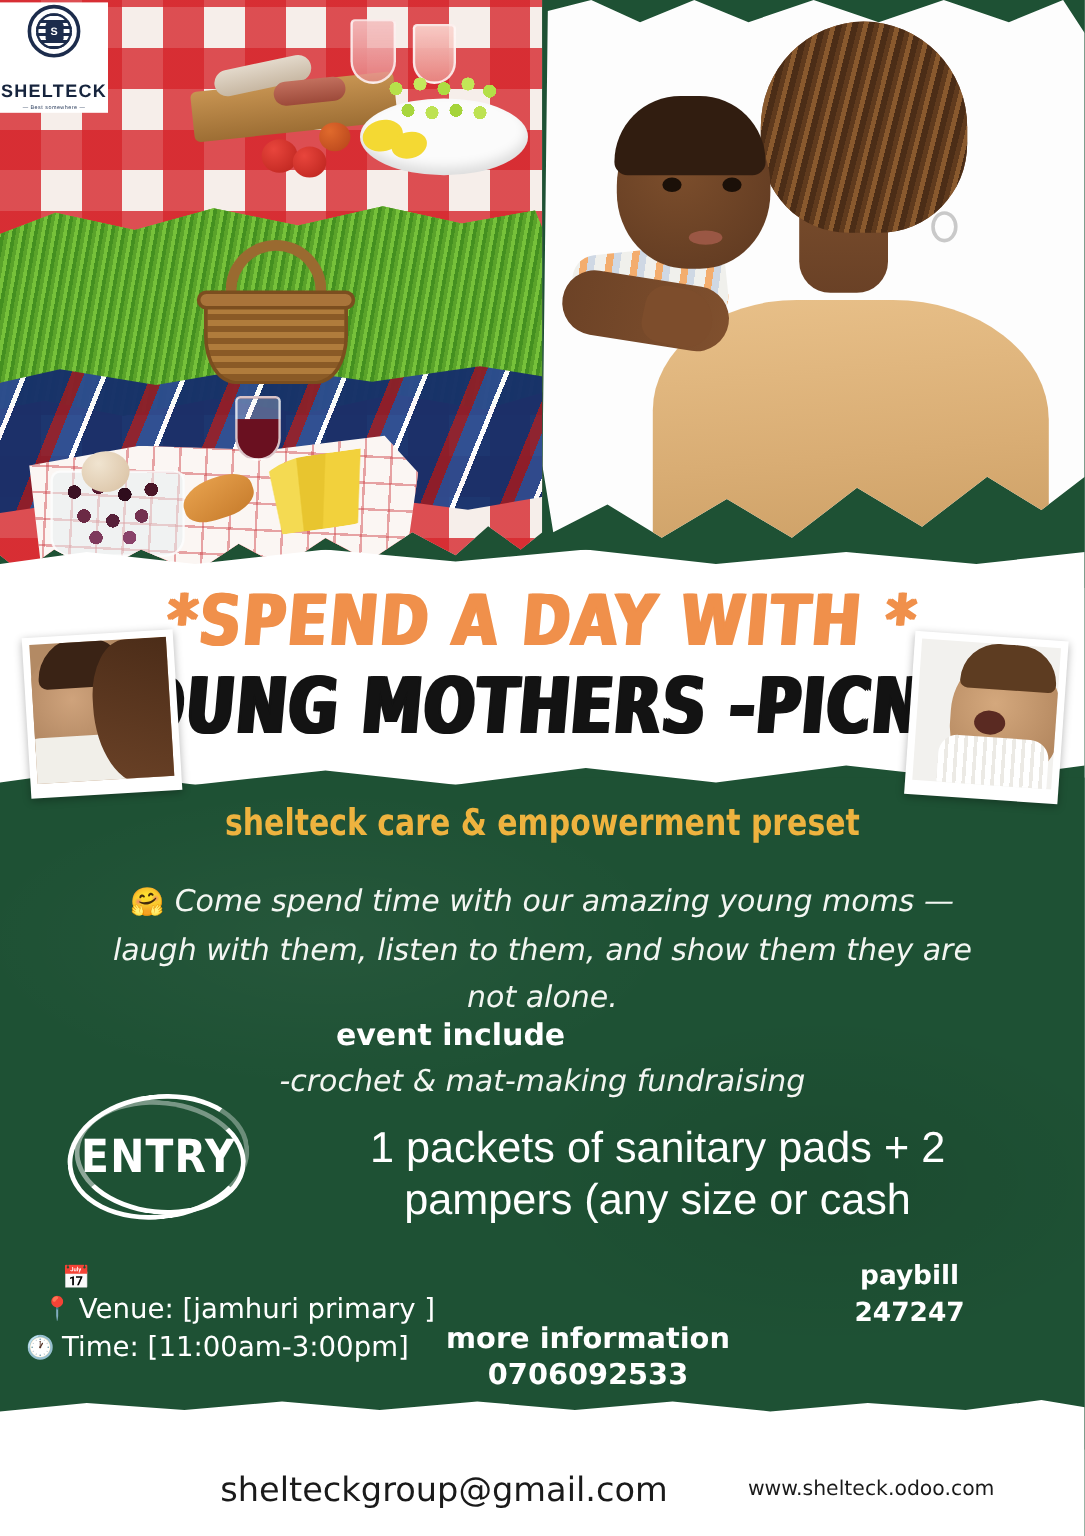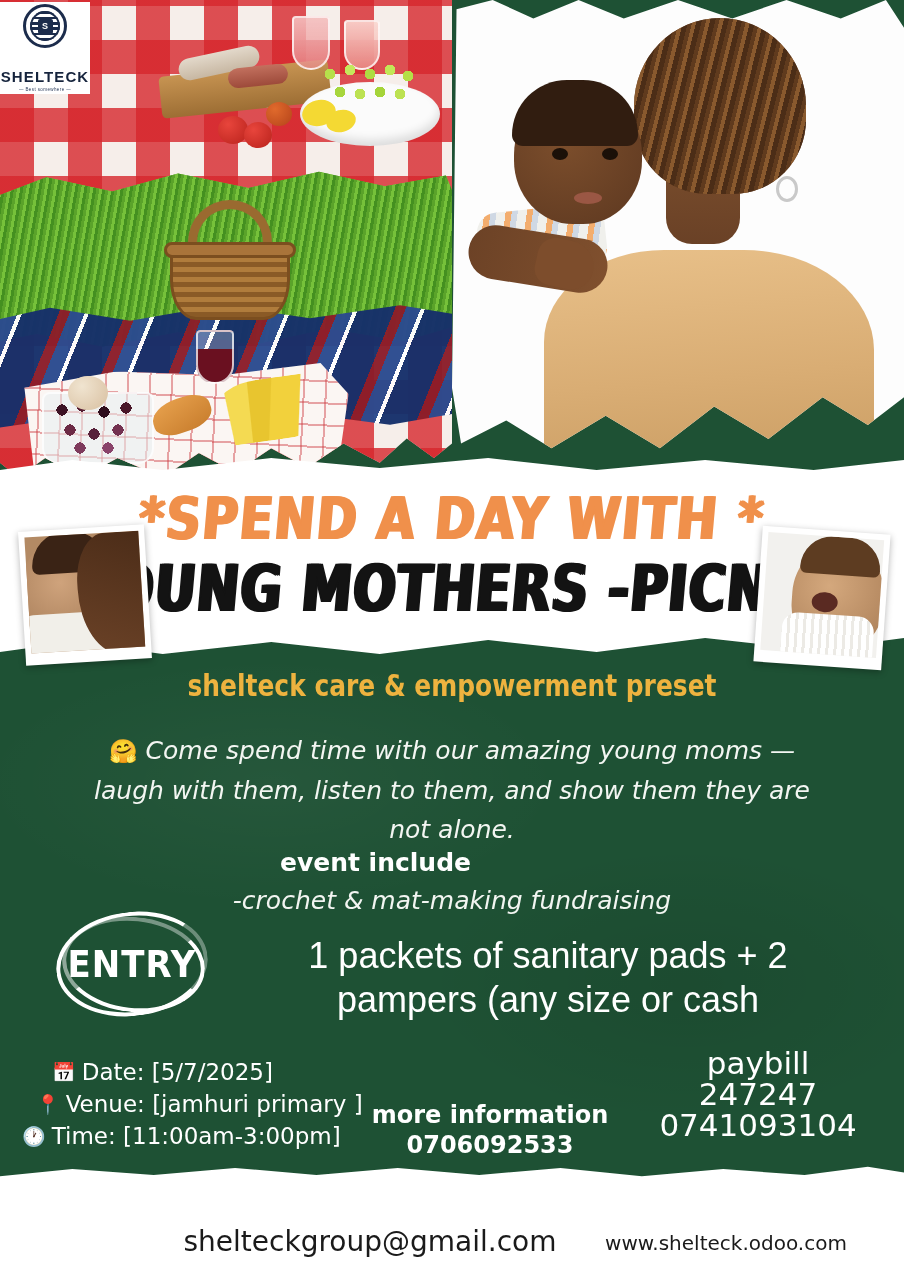--- a/index.html
+++ b/index.html
@@ -667,22 +667,22 @@
     font-family: "DejaVu Sans", sans-serif;
   }
 
   .paybill {
     position: absolute;
     top: 1048px; left: 624px;
     width: 268px;
     z-index: 6;
     text-align: center;
     color: #ffffff;
-    font-size: 31px;
-    font-weight: normal;
+    font-size: 22px;
+    font-weight: bold;
     line-height: 31px;
     font-family: "DejaVu Sans", sans-serif;
   }
 
   
   .footer {
     position: absolute;
     bottom: 0; left: 0;
     width: 904px; height: 118px;
     background: #ffffff;
@@ -701,21 +701,21 @@
     font-size: 28px;
     font-family: "DejaVu Sans", sans-serif;
   }
   .footer-web {
     position: absolute;
     top: 1231px; right: 18px;
     width: 320px;
     z-index: 9;
     text-align: center;
     color: #1a1a1a;
-    font-size: 20px;
+    font-size: 17px;
     font-family: "DejaVu Sans", sans-serif;
   }
 </style>
 </head>
 <body>
 
 <div class="poster">
 
   <div class="photo-band">
 
@@ -811,40 +811,38 @@
     <span class="entry-ring"></span>
     <span class="entry-ring2"></span>
     <span class="entry-text">ENTRY</span>
   </div>
 
   <div class="entry-req">1 packets of sanitary pads + 2  pampers (any size or cash</div>
 
   <div class="details">
     <div class="detail-row r1">
       <span class="d-emoji">📅</span>
-      <span>Date: [5/7/2025]</span>
     </div>
     <div class="detail-row r2">
       <span class="d-emoji">📍</span>
       <span>Venue: [jamhuri primary ]</span>
     </div>
     <div class="detail-row r3">
       <span class="d-emoji">🕐</span>
       <span>Time: [11:00am-3:00pm]</span>
     </div>
   </div>
 
   <div class="more-info">
     <div>more information</div>
     <div>0706092533</div>
   </div>
 
   <div class="paybill">
     <div>paybill</div>
     <div>247247</div>
-    <div>0741093104</div>
   </div>
 
   <div class="footer"></div>
   <div class="footer-email">shelteckgroup@gmail.com</div>
   <div class="footer-web">www.shelteck.odoo.com</div>
 
 </div>
 
 </body></html>

